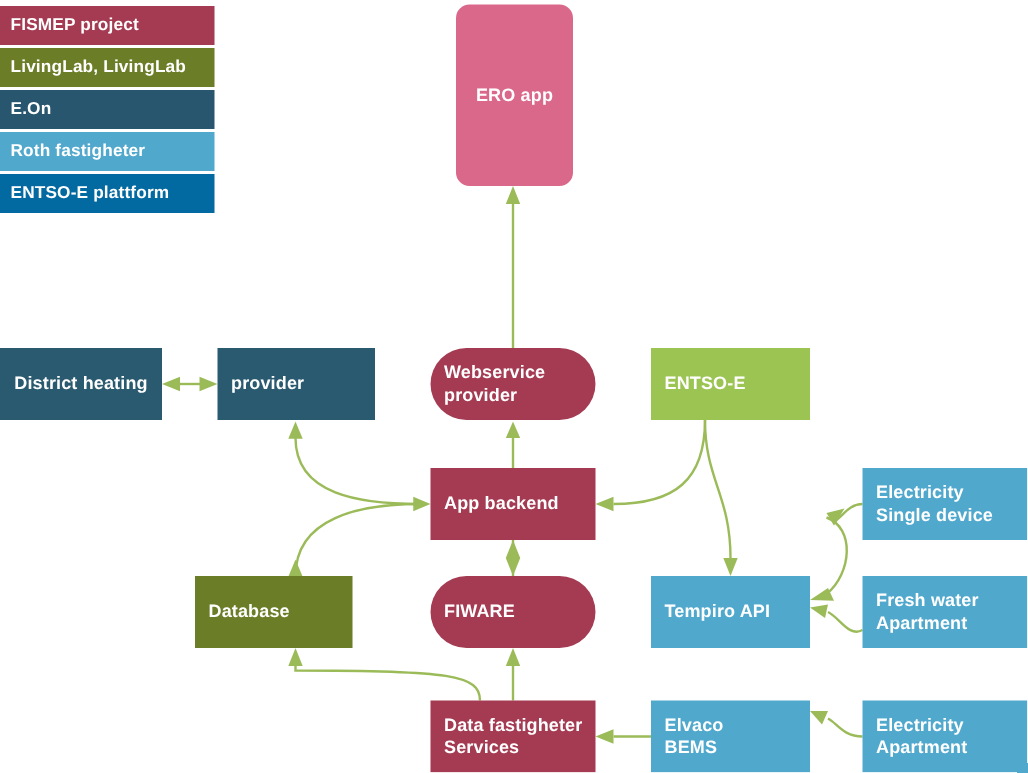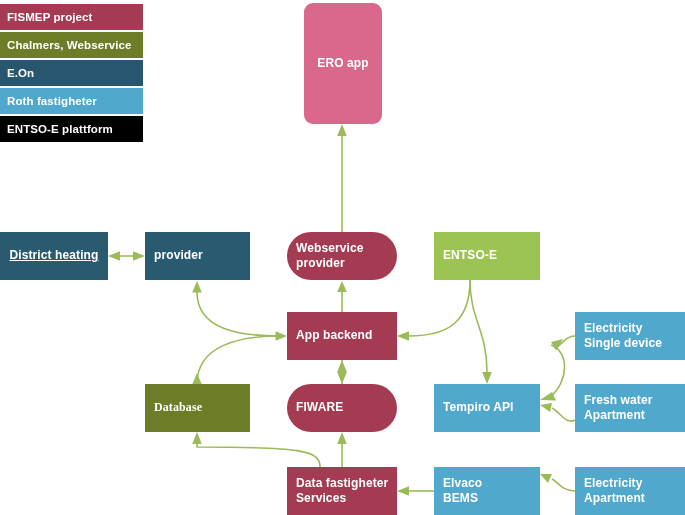--- a/index.html
+++ b/index.html
@@ -78,29 +78,29 @@
 </head>
 <body>
 
 <div id="canvas">
 
   <div>
     <div class="legend-item" style="top:4px;height:26px;background:#a43b52;">
       <span class="legend-label">FISMEP project</span>
     </div>
     <div class="legend-item" style="top:32px;height:26px;background:#6b7d27;">
-      <span class="legend-label">Chalmers, Webservice</span>
+      <span class="legend-label">LivingLab, LivingLab</span>
     </div>
     <div class="legend-item" style="top:60px;height:26px;background:#27566e;">
       <span class="legend-label">E.On</span>
     </div>
     <div class="legend-item" style="top:88px;height:26px;background:#50a8cd;">
       <span class="legend-label">Roth fastigheter</span>
     </div>
-    <div class="legend-item" style="top:116px;height:26px;background:#000000;">
+    <div class="legend-item" style="top:116px;height:26px;background:#0369a1;">
       <span class="legend-label">ENTSO-E plattform</span>
     </div>
   </div>
 
   <svg class="edges" viewBox="0 0 685 515">
 
     <g>
       <path d="M342,312 L342,292"></path>
       <polygon points="342,281 337.2,292 346.8,292"></polygon>
     </g>
@@ -178,21 +178,21 @@
     <g>
       <path d="M575,336 C566,336 562,344 556,348"></path>
     </g>
 
   </svg>
 
   <div class="node rounded align-center" style="left:304px;top:3px;width:78px;height:121px;background:#d9688a;">
     <span class="node-label">ERO app</span>
   </div>
 
-  <div class="node align-center" style="left:0px;top:232px;width:108px;height:48px;background:#2a5a70;text-decoration:underline;">
+  <div class="node align-center" style="left:0px;top:232px;width:108px;height:48px;background:#2a5a70;">
     <span class="node-label">District heating</span>
   </div>
 
   <div class="node align-left" style="left:145px;top:232px;width:105px;height:48px;background:#2a5a70;">
     <span class="node-label">provider</span>
   </div>
 
   <div class="node align-left" style="left:287px;top:232px;width:110px;height:48px;background:#a43b52;border-radius:24px;">
     <span class="node-label">Webservice
 provider</span>
@@ -204,21 +204,21 @@
 
   <div class="node align-left" style="left:287px;top:312px;width:110px;height:48px;background:#a43b52;">
     <span class="node-label">App backend</span>
   </div>
 
   <div class="node align-left" style="left:575px;top:312px;width:110px;height:48px;background:#50a8cd;">
     <span class="node-label">Electricity
 Single device</span>
   </div>
 
-  <div class="node align-left" style="left:145px;top:384px;width:105px;height:48px;background:#6b7d27;font-family:Liberation Serif, serif;">
+  <div class="node align-left" style="left:130px;top:384px;width:105px;height:48px;background:#6b7d27;">
     <span class="node-label">Database</span>
   </div>
 
   <div class="node align-left" style="left:287px;top:384px;width:110px;height:48px;background:#a43b52;border-radius:24px;">
     <span class="node-label">FIWARE</span>
   </div>
 
   <div class="node align-left" style="left:434px;top:384px;width:106px;height:48px;background:#50a8cd;">
     <span class="node-label">Tempiro API</span>
   </div>

